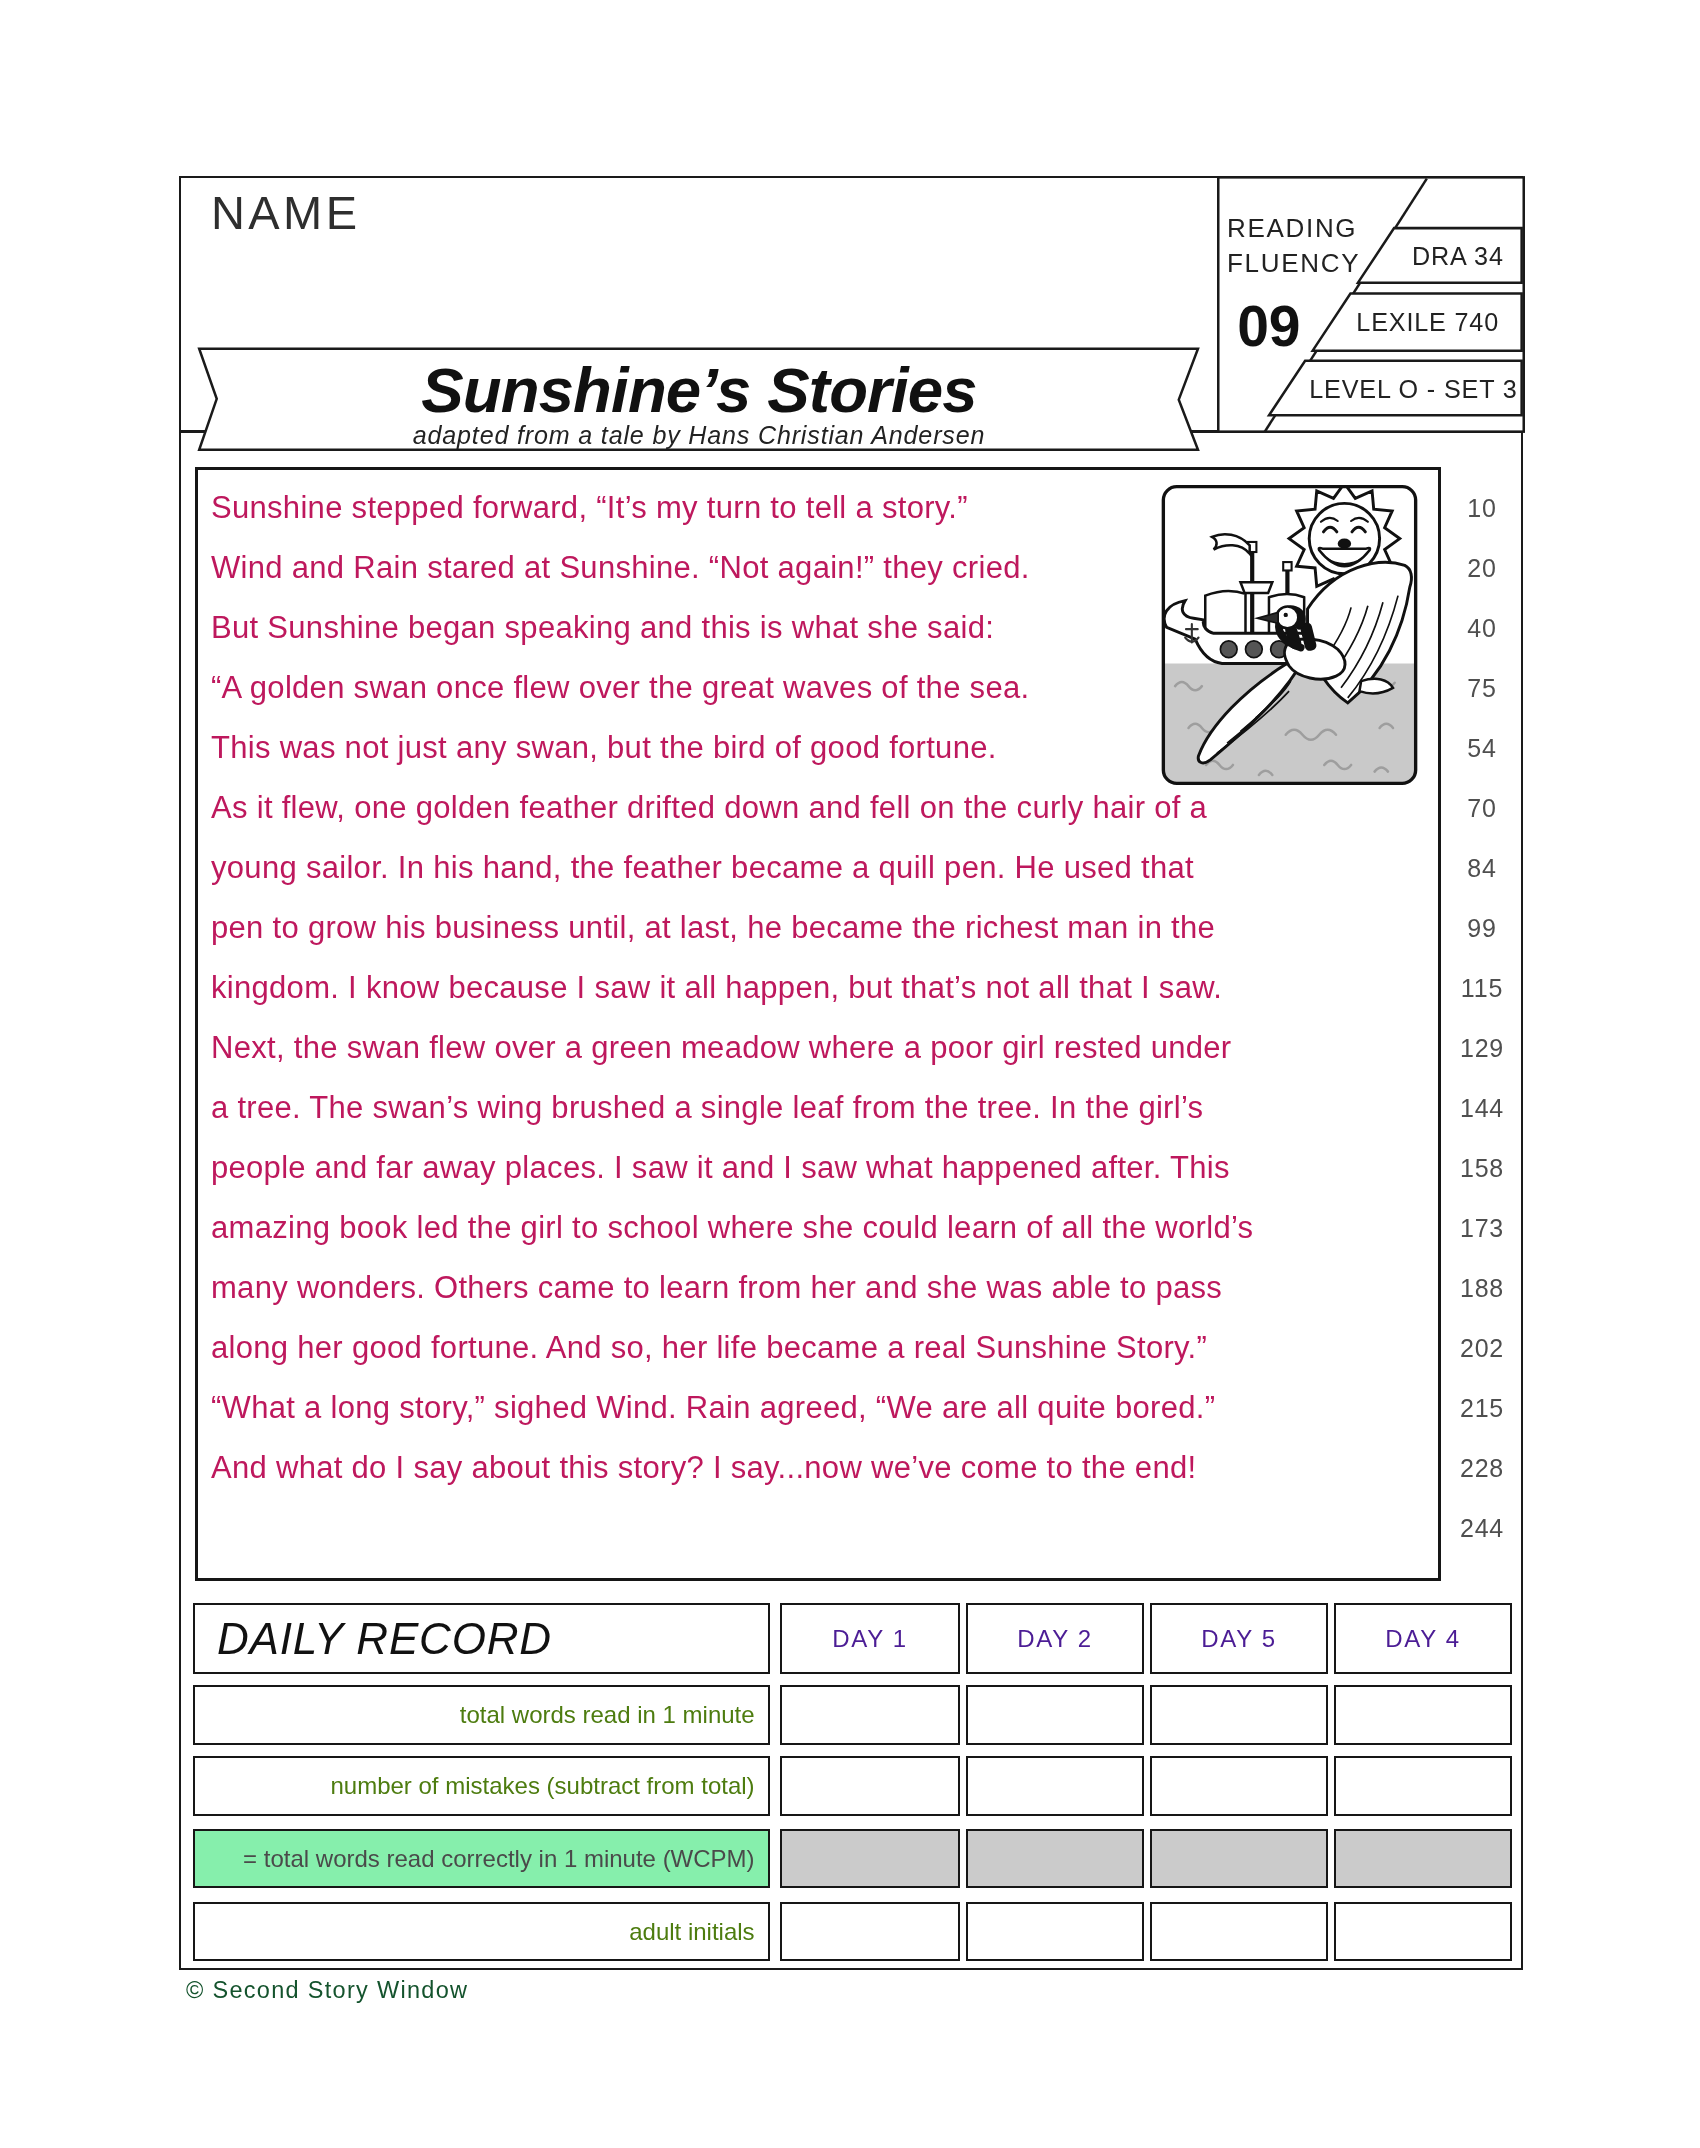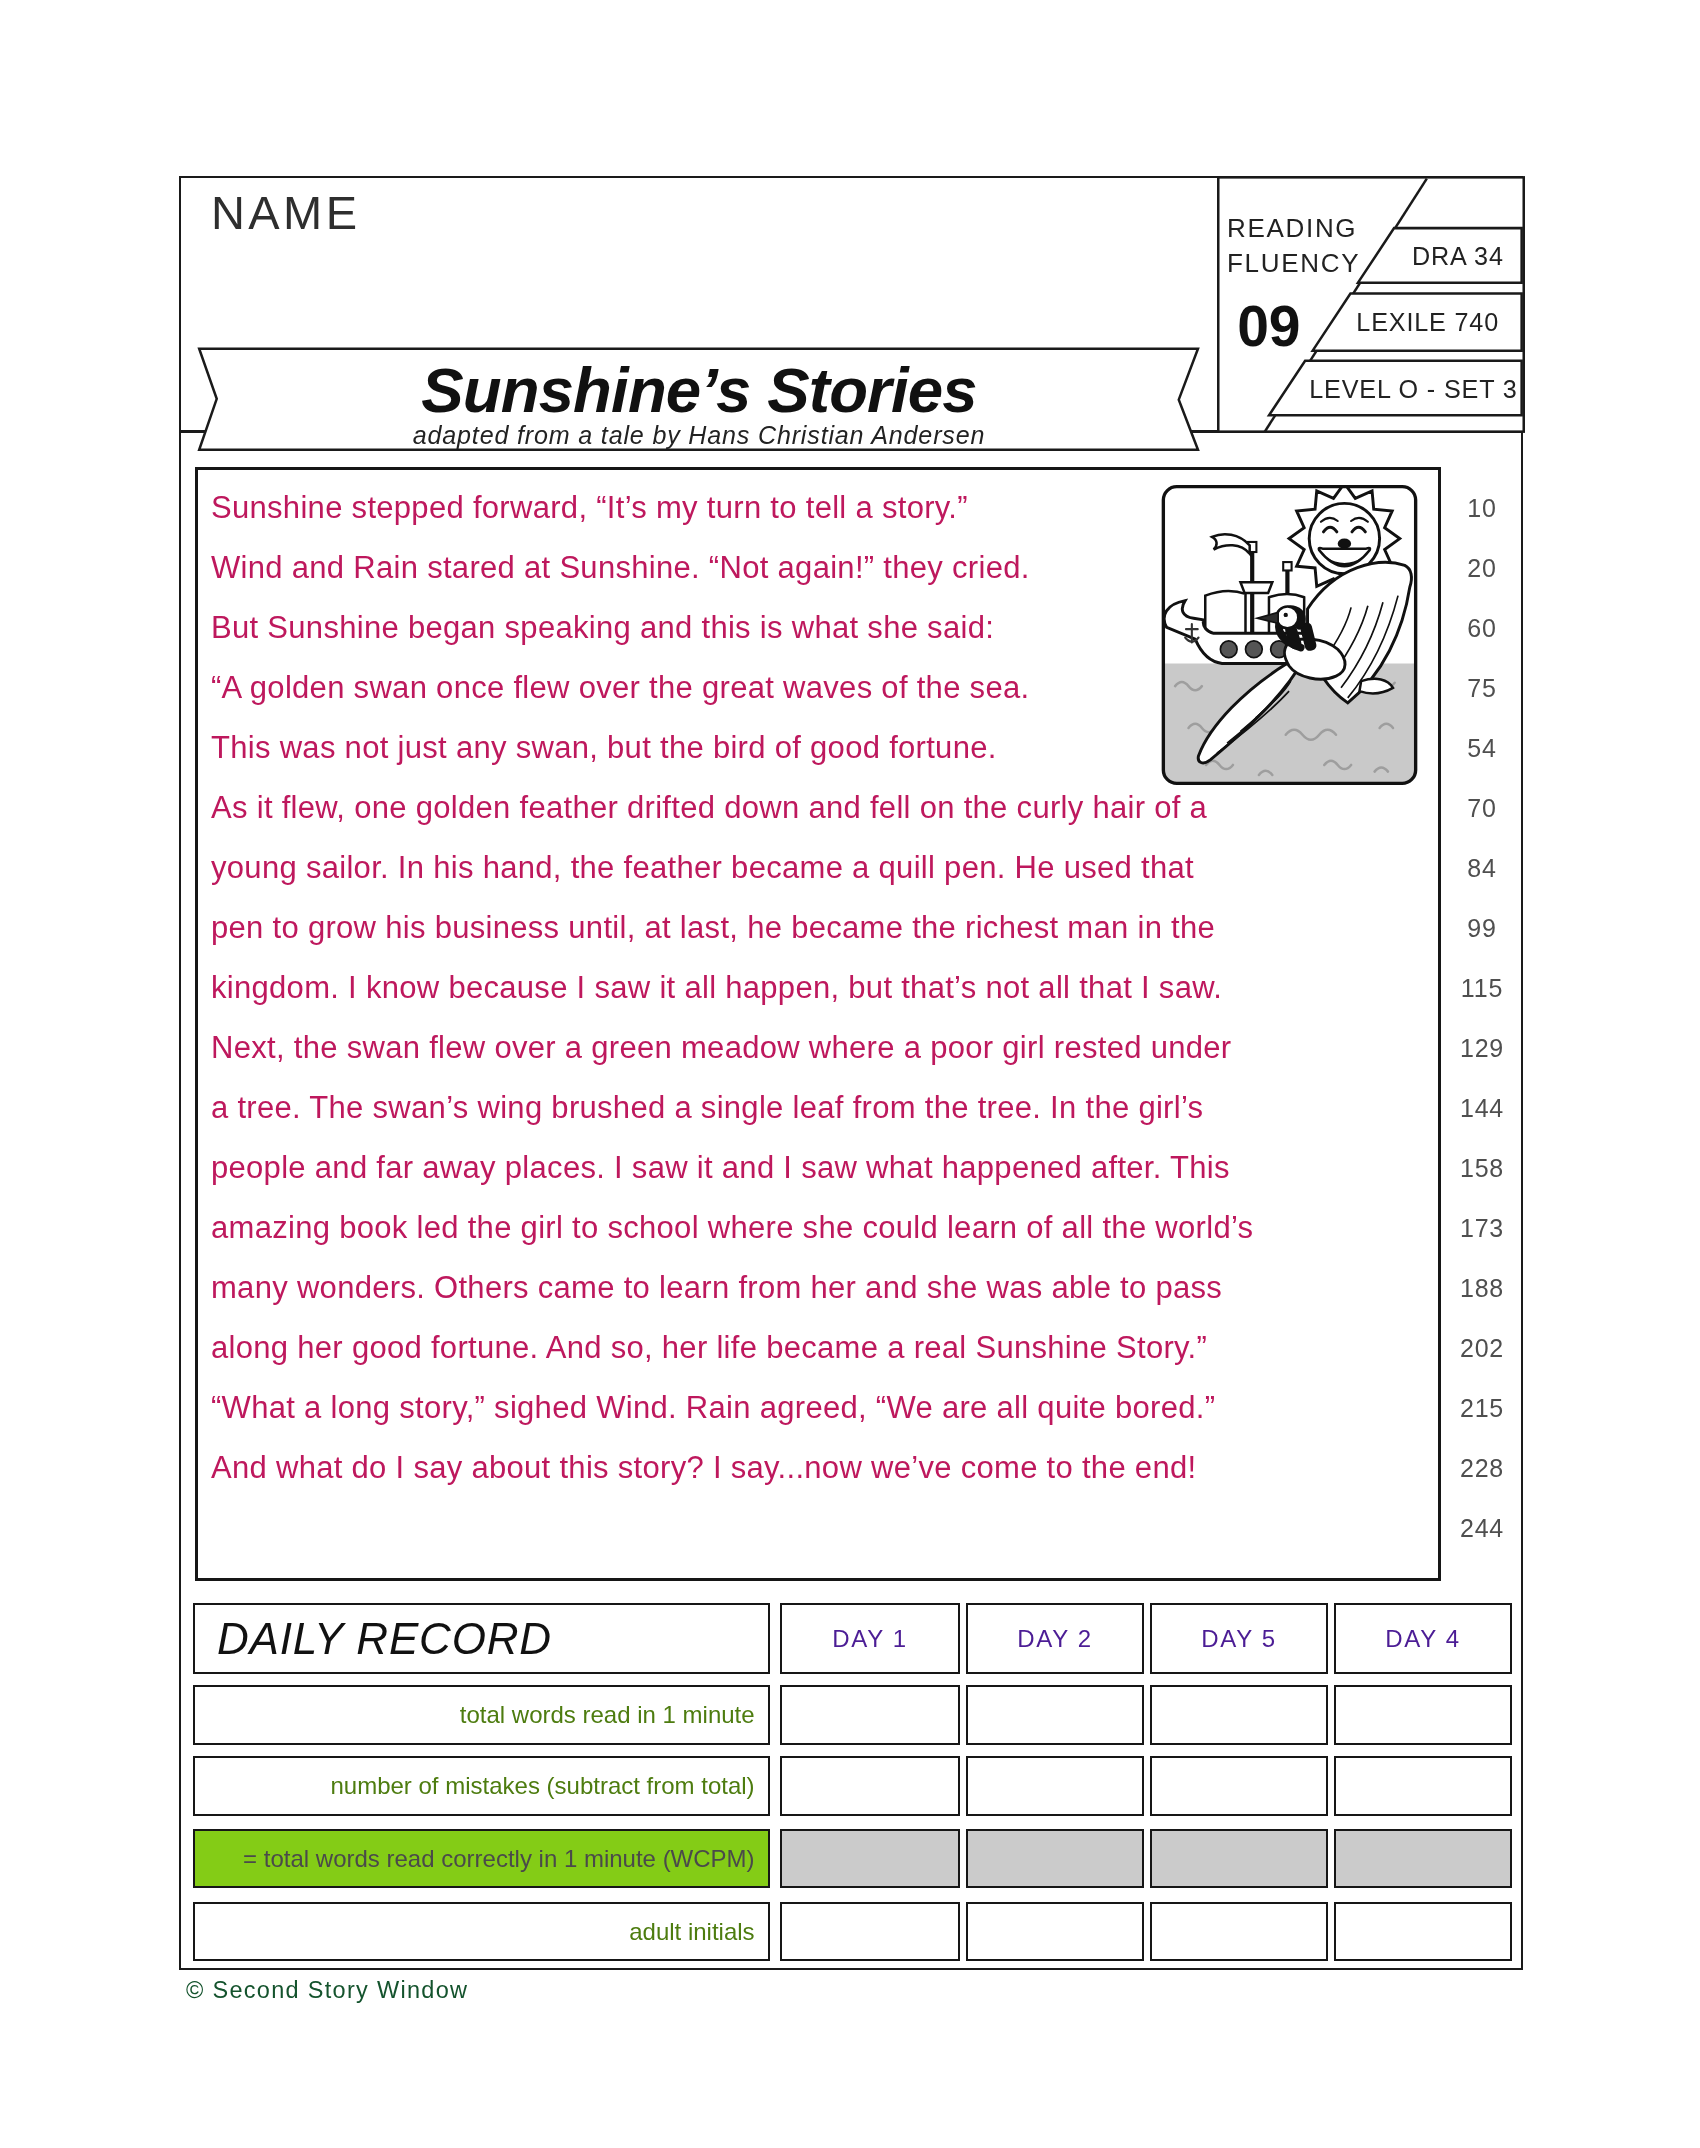--- a/index.html
+++ b/index.html
@@ -28,21 +28,21 @@
         font-size:25px;color:#4f4f4f;letter-spacing:0.8px;}
   .illus-svg{left:1160px;top:483px;z-index:4;}
 
   
   .box{border:2.5px solid #161616;background:#ffffff;}
   .label-box{left:193px;width:577px;display:flex;align-items:center;justify-content:flex-end;
              padding-right:13.4px;font-size:24px;color:#4d7c0f;}
   .head-row{top:1603px;height:71px;}
   .r0{top:1685px;height:60px;}
   .r1{top:1756px;height:60px;}
-  .r2{top:1829px;height:59px;background:#84cc16;}
+  .r2{top:1829px;height:59px;background:#86efac;}
   .r3{top:1902px;height:59px;}
   .c0{left:780px;width:180px;}
   .c1{left:966px;width:178px;}
   .c2{left:1150px;width:178px;}
   .c3{left:1334px;width:178px;}
   .record-title{justify-content:flex-start;padding-left:22px;font-style:italic;
                 font-size:44px;color:#111;letter-spacing:0.8px;}
   .day-head{display:flex;align-items:center;justify-content:center;
             font-size:24px;color:#4c1d95;letter-spacing:1.7px;}
   .cell{position:absolute;box-sizing:border-box;border:2.5px solid #161616;background:#fff;}
@@ -94,21 +94,21 @@
     <div class="pline">people and far away places. I saw it and I saw what happened after. This</div>
     <div class="pline">amazing book led the girl to school where she could learn of all the world’s</div>
     <div class="pline">many wonders. Others came to learn from her and she was able to pass</div>
     <div class="pline">along her good fortune. And so, her life became a real Sunshine Story.”</div>
     <div class="pline">“What a long story,” sighed Wind. Rain agreed, “We are all quite bored.”</div>
     <div class="pline">And what do I say about this story? I say...now we’ve come to the end!</div>
   </div>
 <div class="abs pnums">
     <div class="pnum">10</div>
     <div class="pnum">20</div>
-    <div class="pnum">60</div>
+    <div class="pnum">40</div>
     <div class="pnum">75</div>
     <div class="pnum">54</div>
     <div class="pnum">70</div>
     <div class="pnum">84</div>
     <div class="pnum">99</div>
     <div class="pnum">115</div>
     <div class="pnum">129</div>
     <div class="pnum">144</div>
     <div class="pnum">158</div>
     <div class="pnum">173</div>

